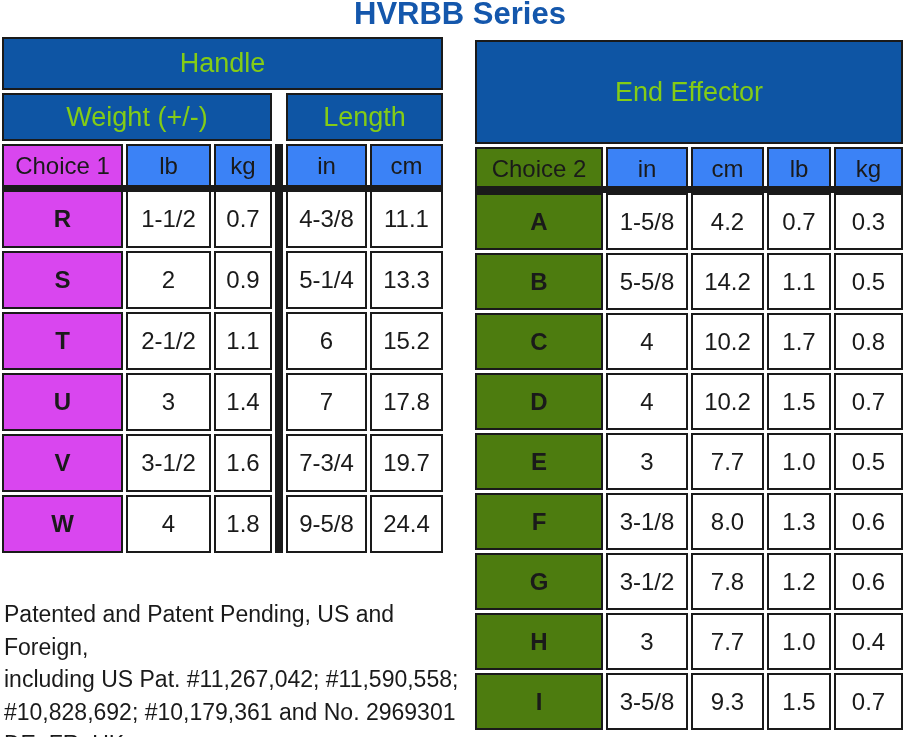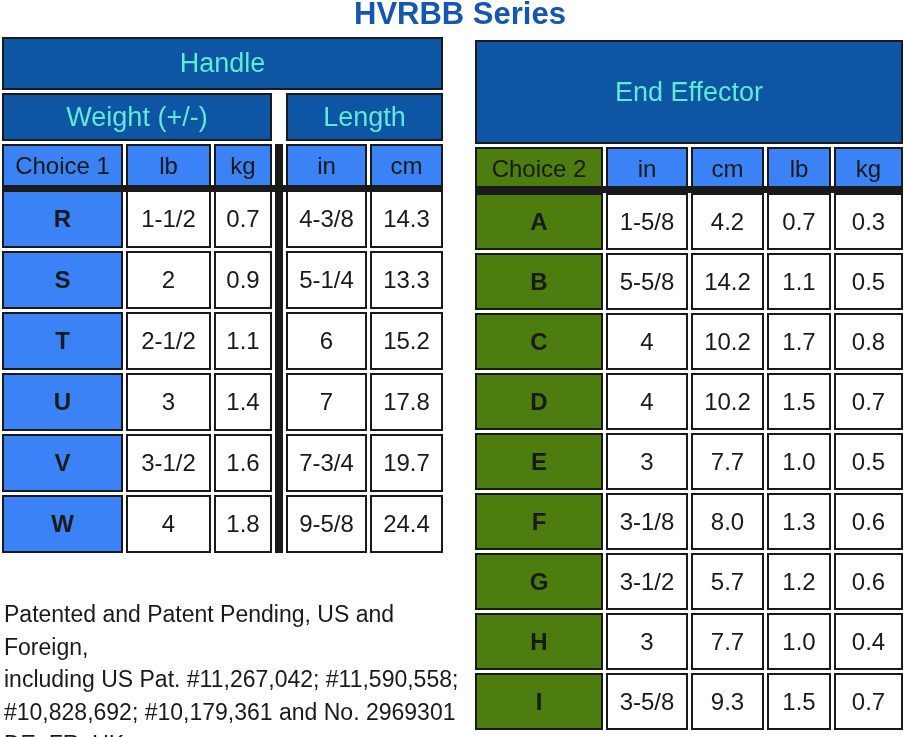--- a/index.html
+++ b/index.html
@@ -21,26 +21,26 @@
     left:475px;top:40px;
     grid-template-columns:128px 82px 73px 64px 69px;
     grid-template-rows:104px 43px repeat(9,57px);
     border-radius:7px;
   }
   .cell{
     border:2px solid #1a1a1a;box-sizing:border-box;
     display:flex;align-items:center;justify-content:center;
     font-size:24px;background:#ffffff;
   }
-  .hdr{background:#0E55A4;color:#5eead4;font-size:27px;}
+  .hdr{background:#0E55A4;color:#84cc16;font-size:27px;}
   .span-all{grid-column:1 / -1;}
   .span-w{grid-column:1 / span 3;}
   .span-l{grid-column:5 / span 2;}
   .gapcell{border:none;background:transparent;}
-  .cyan{background:#3b82f6;}
+  .cyan{background:#d946ef;}
   .yellow{background:#4d7c0f;}
   .lav{background:#3b82f6;}
   .letter{font-weight:bold;}
   .vbar{
     position:absolute;left:273px;width:8px;top:107px;bottom:0;
     background:#1a1a1a;z-index:3;
   }
   .hbar{position:absolute;left:0;right:0;height:7px;background:#1a1a1a;z-index:3;}
   .hbar-left{top:148px;}
   .hbar-right{top:146px;}
@@ -68,21 +68,21 @@
     <div class="cell lav">kg</div>
     <div class="gapcell"></div>
     <div class="cell lav">in</div>
     <div class="cell lav">cm</div>
 
     <div class="cell cyan letter">R</div>
     <div class="cell">1-1/2</div>
     <div class="cell">0.7</div>
     <div class="gapcell"></div>
     <div class="cell">4-3/8</div>
-    <div class="cell">14.3</div>
+    <div class="cell">11.1</div>
 
     <div class="cell cyan letter">S</div>
     <div class="cell">2</div>
     <div class="cell">0.9</div>
     <div class="gapcell"></div>
     <div class="cell">5-1/4</div>
     <div class="cell">13.3</div>
 
     <div class="cell cyan letter">T</div>
     <div class="cell">2-1/2</div>
@@ -156,21 +156,21 @@
     <div class="cell">0.5</div>
 
     <div class="cell yellow letter">F</div>
     <div class="cell">3-1/8</div>
     <div class="cell">8.0</div>
     <div class="cell">1.3</div>
     <div class="cell">0.6</div>
 
     <div class="cell yellow letter">G</div>
     <div class="cell">3-1/2</div>
-    <div class="cell">5.7</div>
+    <div class="cell">7.8</div>
     <div class="cell">1.2</div>
     <div class="cell">0.6</div>
 
     <div class="cell yellow letter">H</div>
     <div class="cell">3</div>
     <div class="cell">7.7</div>
     <div class="cell">1.0</div>
     <div class="cell">0.4</div>
 
     <div class="cell yellow letter">I</div>

